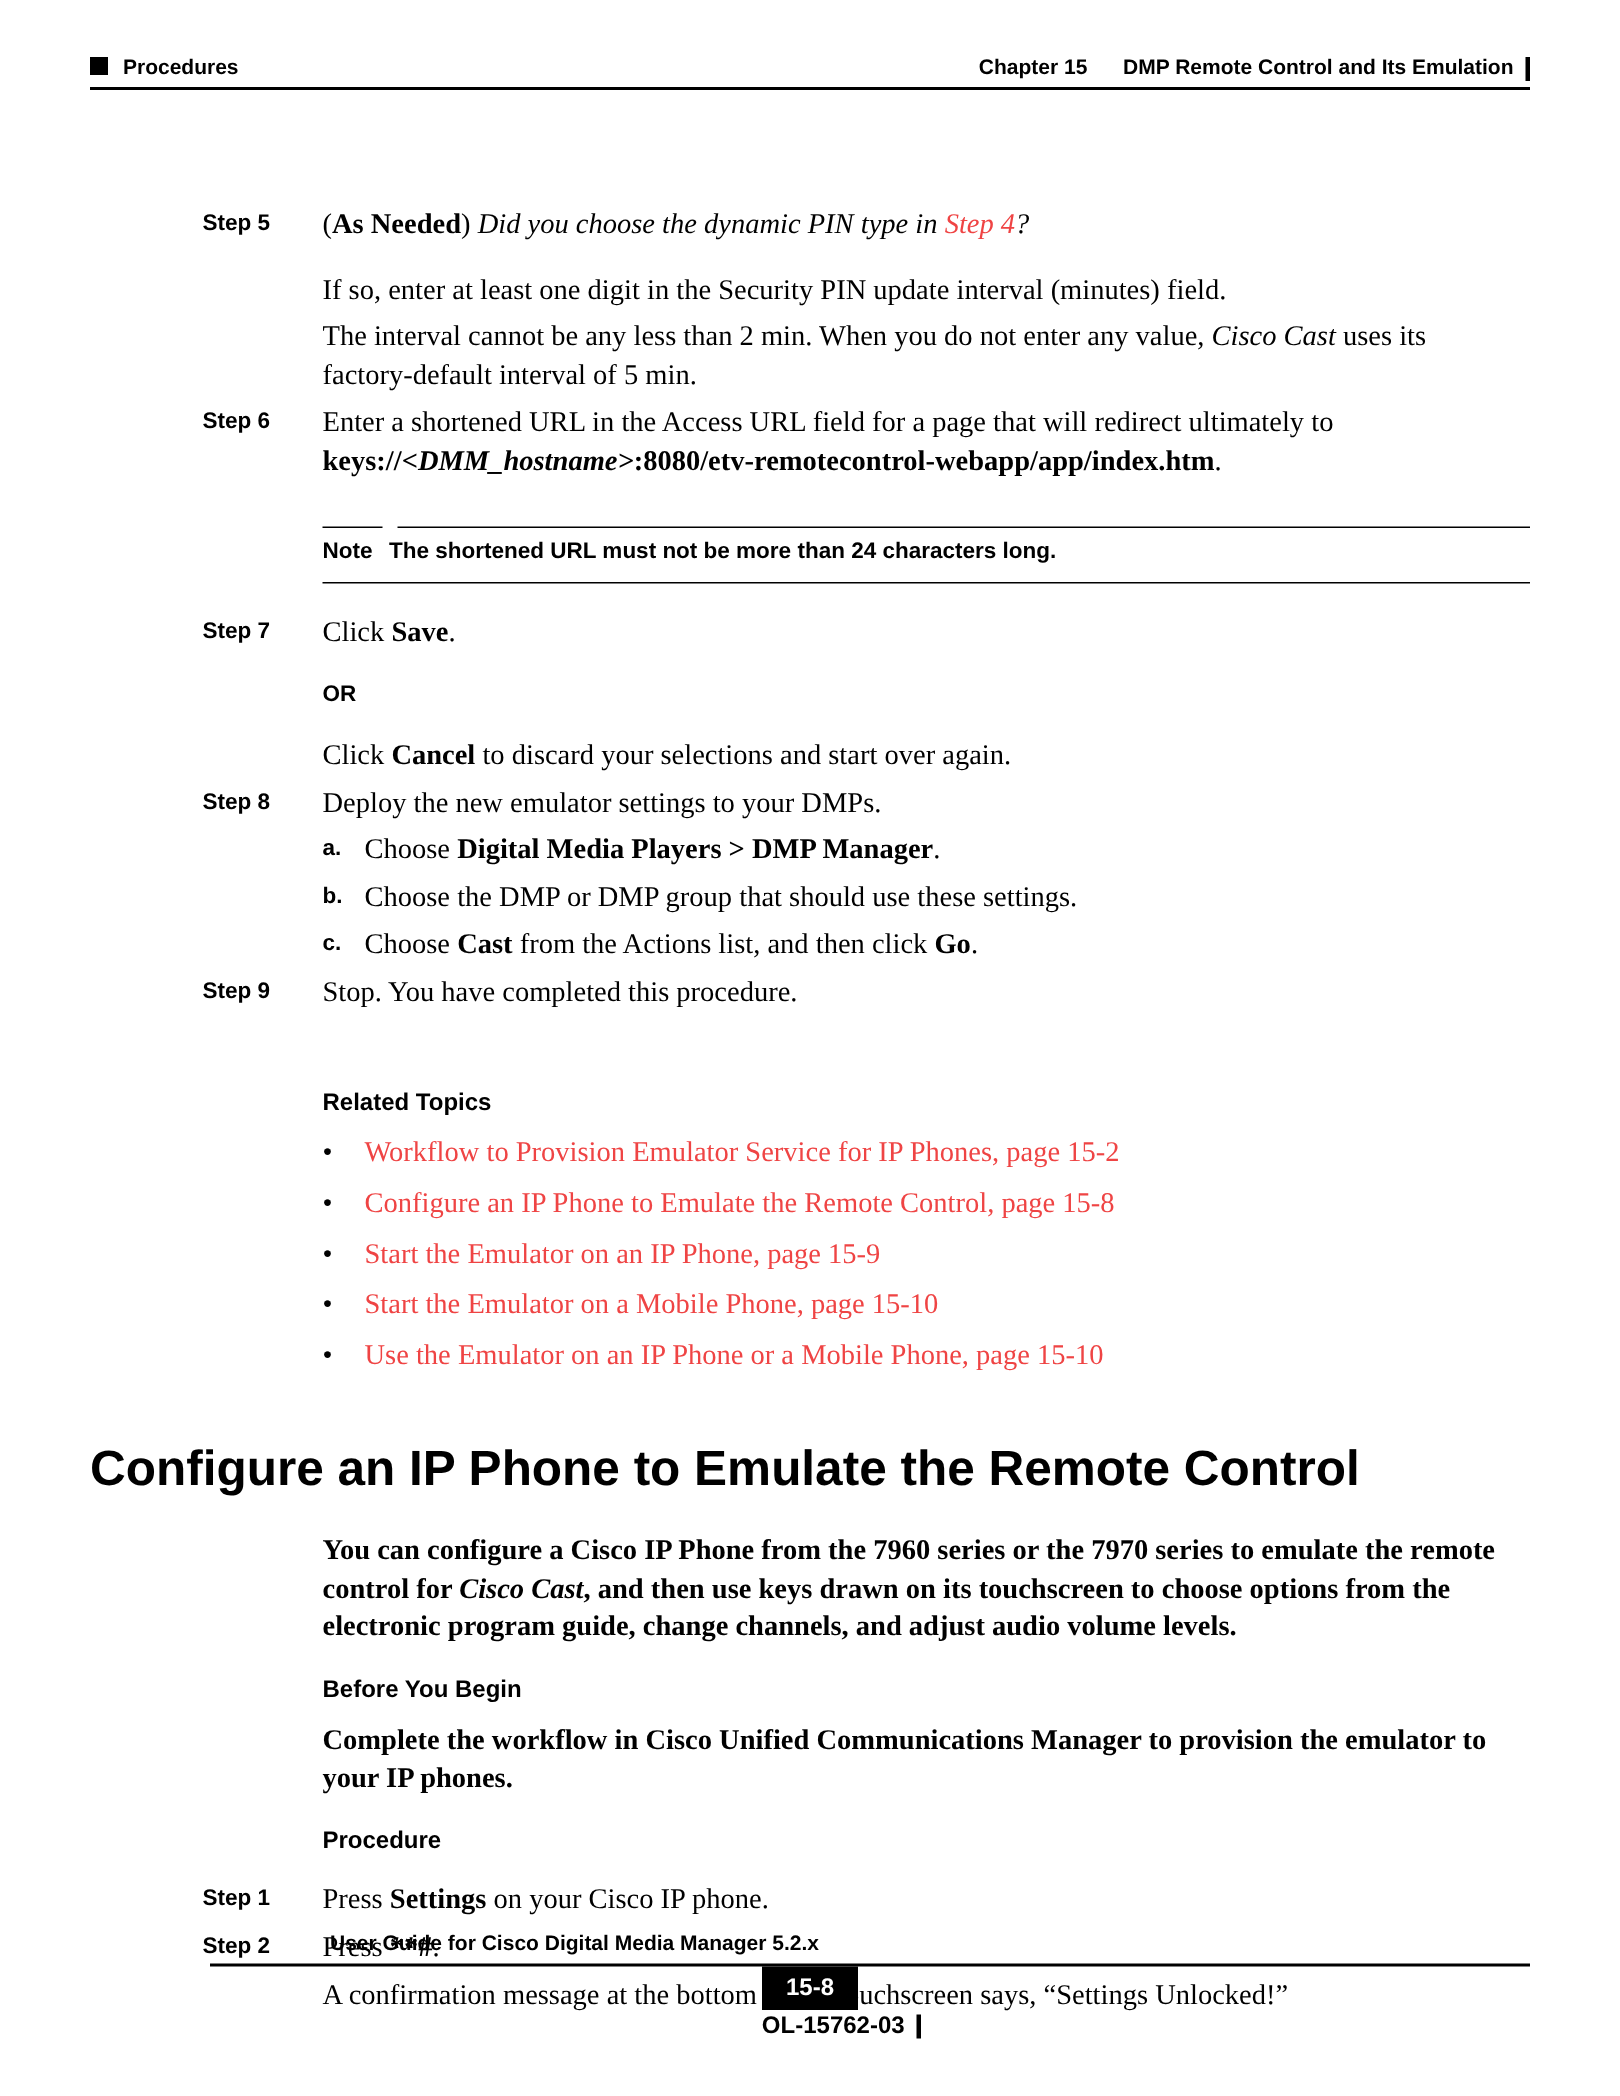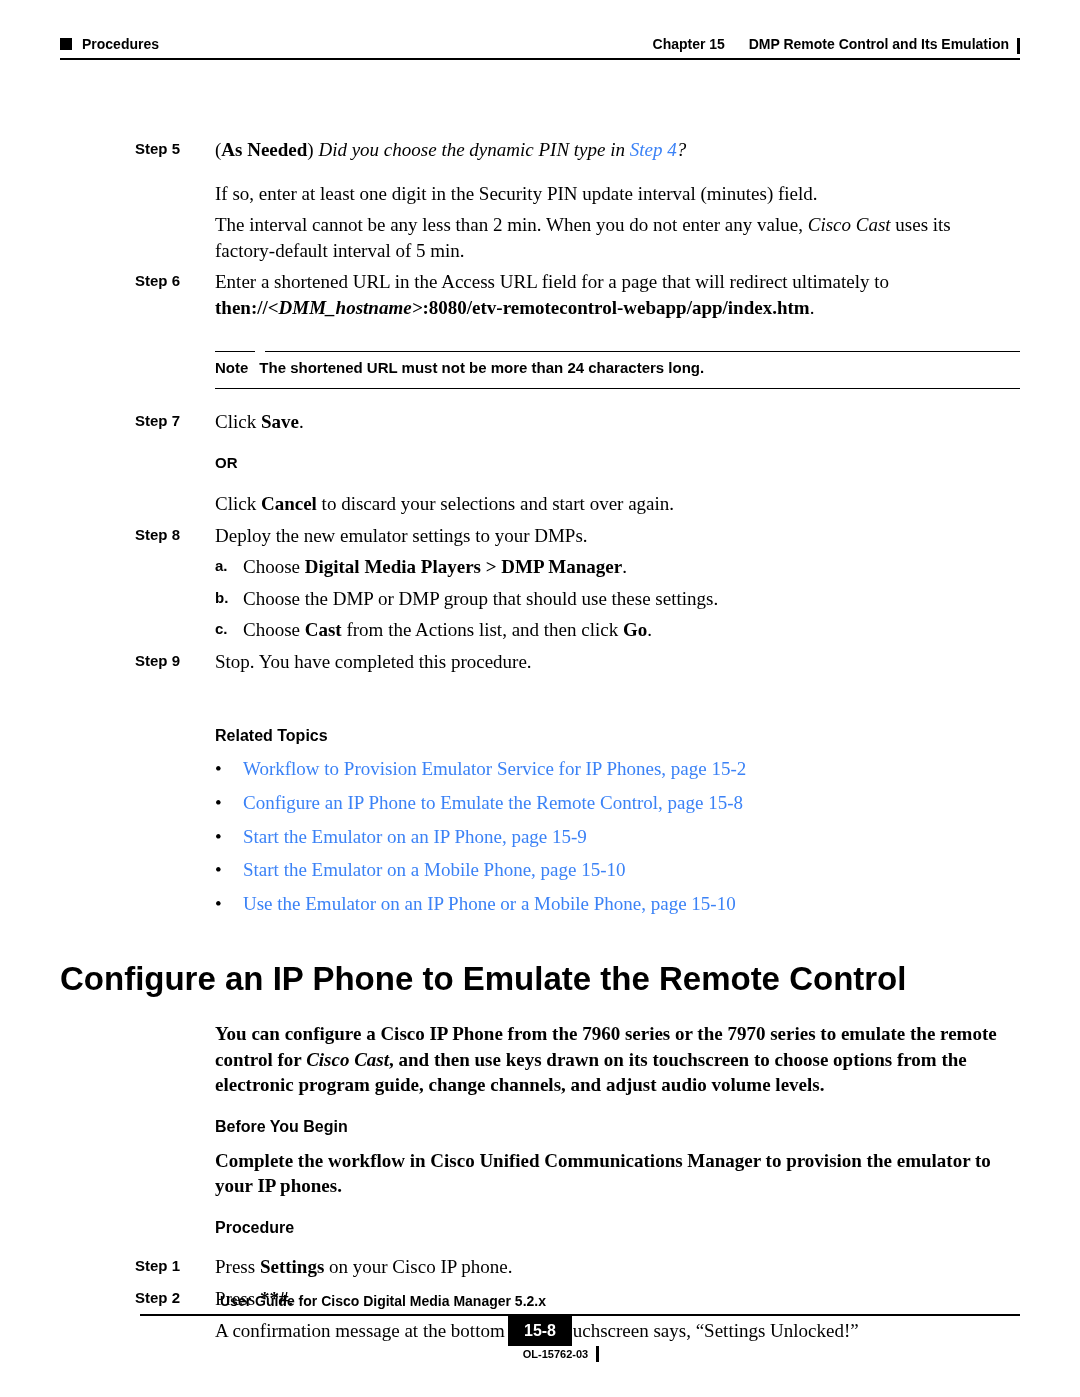--- a/index.html
+++ b/index.html
@@ -58,21 +58,21 @@
     flex: 1;
     padding-right: 10px;
   }
   .body-indent {
     margin-left: 155px;
     padding-right: 10px;
     margin-bottom: 6px;
   }
   .bold { font-weight: bold; }
   .italic { font-style: italic; }
-  .link { color: #3b82f6; }
+  .link { color: #ef4444; }
 
   .note-block {
     margin-left: 155px;
     margin-top: 30px;
     margin-bottom: 20px;
   }
   .note-rule-top {
     display: flex;
     gap: 10px;
     margin-bottom: 6px;
@@ -170,21 +170,21 @@
     font-weight: bold;
     font-size: 16px;
     padding: 4px 16px;
   }
   .footer-right {
     display: flex;
     align-items: center;
     gap: 8px;
     font-family: Arial, Helvetica, sans-serif;
     font-weight: bold;
-    font-size: 11px;
+    font-size: 16px;
     margin-left: 42px;
   }
   .footer-rule-wrap { display:flex; align-items:flex-end; }
   .footer-rule-wrap .badge-col { width:80px; }
 </style>
 </head>
 <body>
 
 <div class="page">
 
@@ -211,21 +211,21 @@
       </div>
     </div>
     <div class="body-indent" style="margin-top:18px;">If so, enter at least one digit in the Security PIN update interval (minutes) field.</div>
     <div class="body-indent">
       <span>The interval cannot be any less than 2 min. When you do not enter any value, </span><span class="italic">Cisco Cast</span><span> uses its factory-default interval of 5 min.</span>
     </div>
 
     <div class="step-row">
       <div class="step-label">Step 6</div>
       <div class="step-body">
-        <span>Enter a shortened URL in the Access URL field for a page that will redirect ultimately to </span><span class="bold">then://</span><span class="bold italic">&lt;DMM_hostname&gt;</span><span class="bold">:8080/etv-remotecontrol-webapp/app/index.htm</span><span>.</span>
+        <span>Enter a shortened URL in the Access URL field for a page that will redirect ultimately to </span><span class="bold">keys://</span><span class="bold italic">&lt;DMM_hostname&gt;</span><span class="bold">:8080/etv-remotecontrol-webapp/app/index.htm</span><span>.</span>
       </div>
     </div>
 
     <div class="note-block">
       <div class="note-rule-top">
         <div class="short"></div>
         <div class="long"></div>
       </div>
       <div class="note-line">
         <span class="note-label">Note</span>

